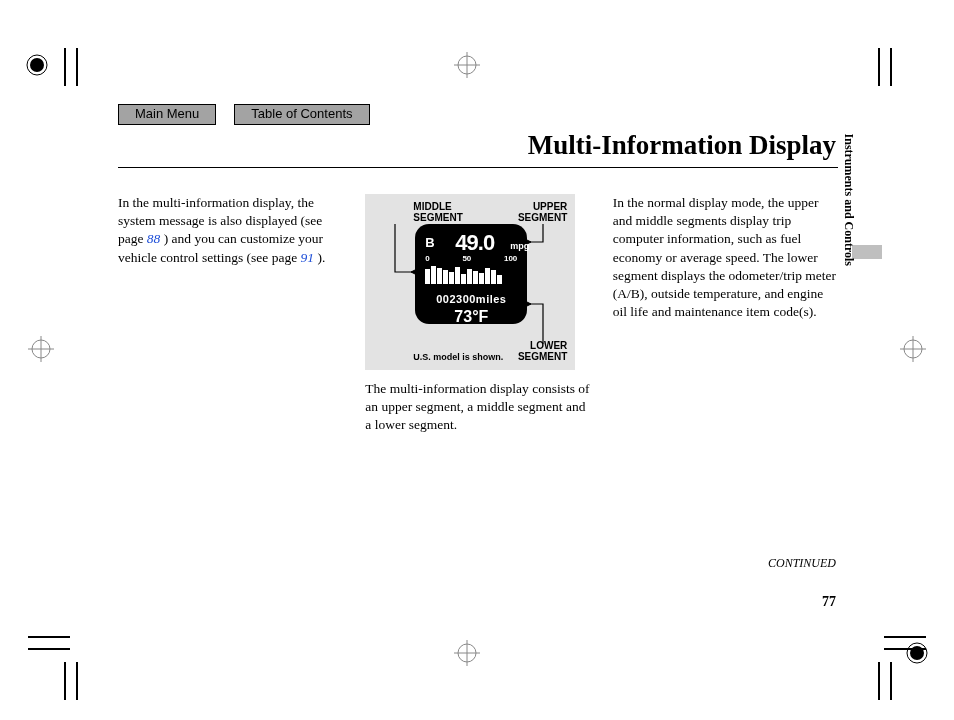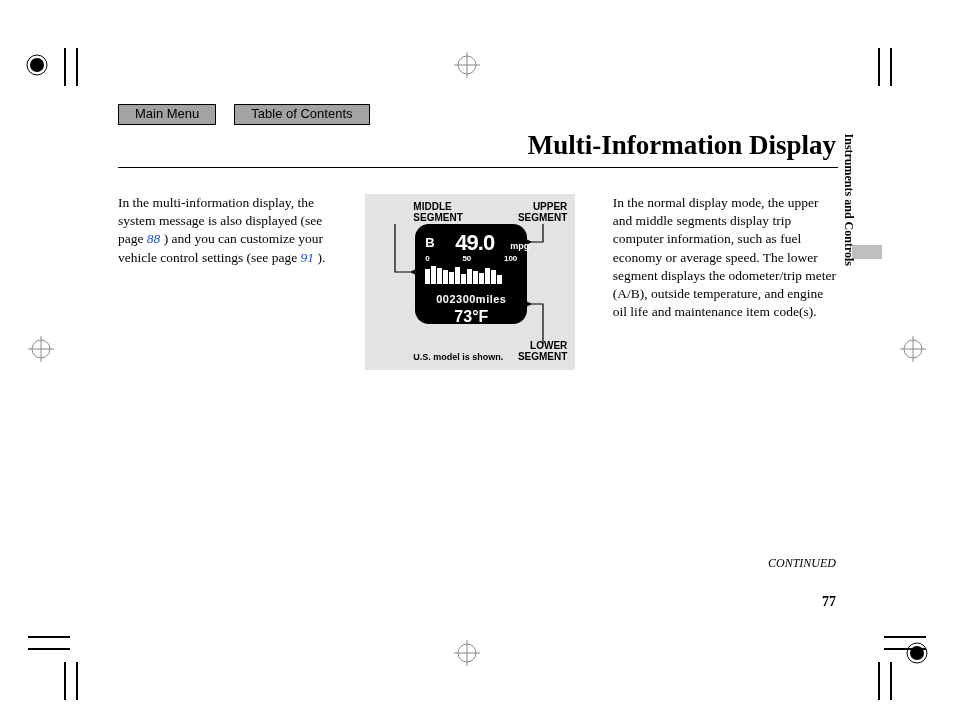--- a/index.html
+++ b/index.html
@@ -267,20 +267,21 @@
               <span style="height:13px"></span>
             <span style="height:11px"></span>
               <span style="height:16px"></span>
               <span style="height:14px"></span>
             <span style="height:9px"></span>
           </div>
           <div class="odo">002300miles</div>
           <div class="temp">73°F</div>
         </div>
       </div>
+      <div class="caption">The multi-information display consists of an upper segment, a middle segment and a lower segment.</div>
     </div>
 
     <div class="col">
       <span>In the normal display mode, the upper and middle segments display trip computer information, such as fuel economy or average speed. The lower segment displays the odometer/trip meter (A/B), outside temperature, and engine oil life and maintenance item code(s).</span>
     </div>
   </div>
 </div>
 
 <div class="continued">CONTINUED</div>
 <div class="pagenum">77</div>

